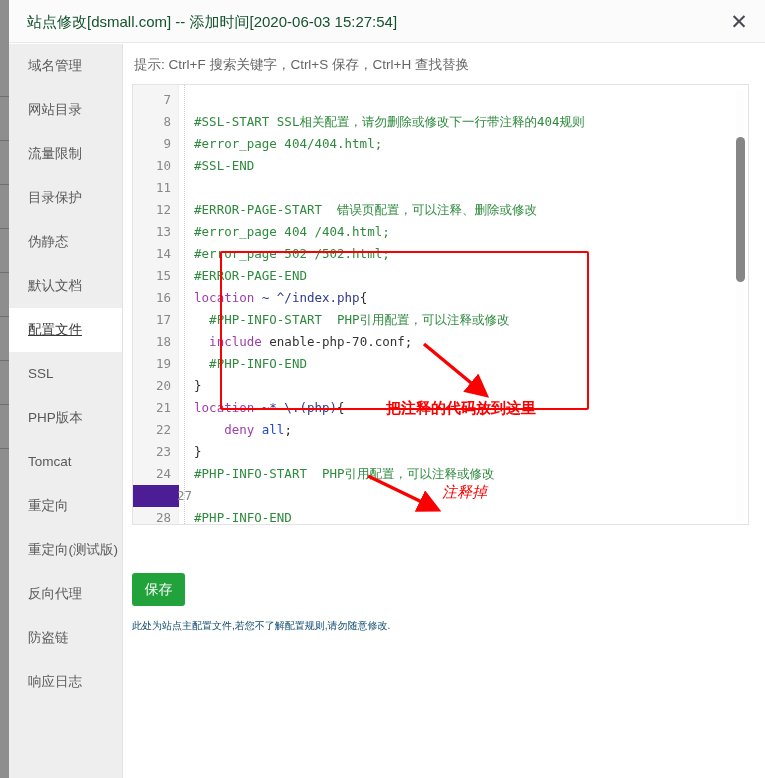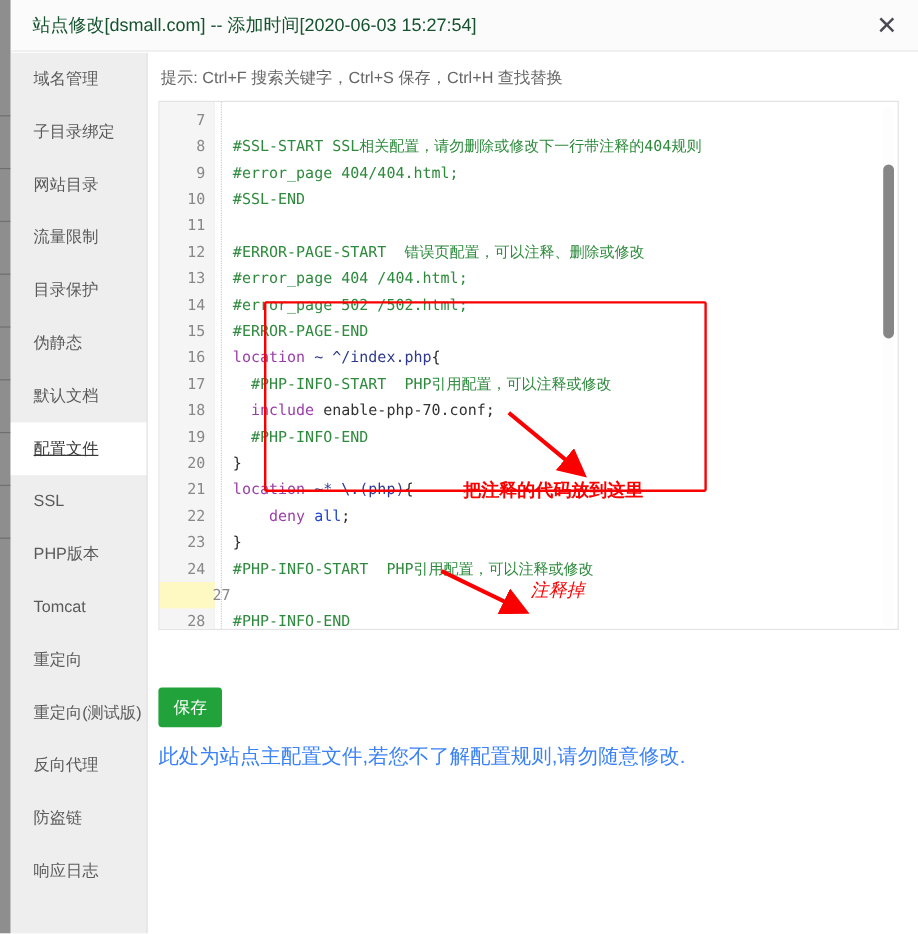--- a/index.html
+++ b/index.html
@@ -144,21 +144,21 @@
     position: absolute;
     left: 0;
     width: 38px;
     height: 22px;
     line-height: 22px;
     text-align: right;
     font-family: "DejaVu Sans Mono", "Liberation Mono", monospace;
     font-size: 12.5px;
     color: #888888;
   }
-  .ln.active-ln { background: #fef9c3; width: 46px; padding-left: 44px; }
+  .ln.active-ln { background: #4c1d95; width: 46px; padding-left: 44px; }
 
   .code-line {
     position: absolute;
     left: 0;
     width: 571px;
     height: 22px;
     line-height: 22px;
     font-family: "DejaVu Sans Mono", "Liberation Mono", monospace;
     font-size: 12.5px;
     white-space: pre;
@@ -226,22 +226,22 @@
     border-radius: 3px;
     color: #ffffff;
     font-size: 14px;
     font-family: "Liberation Sans", sans-serif;
     cursor: pointer;
     padding: 0;
   }
   .footer-note {
     position: absolute;
     left: 8px; top: 575px;
-    font-size: 17px;
-    color: #3b82f6;
+    font-size: 10px;
+    color: #0c4a6e;
     white-space: nowrap;
   }
 </style>
 </head>
 <body>
 
 <div id="app">
 
   <div class="underlay-strip">
     <div class="seam" style="top:96px"></div>
@@ -259,21 +259,20 @@
 
     <div class="titlebar">
       <div class="titlebar-title">站点修改[dsmall.com] -- 添加时间[2020-06-03 15:27:54]</div>
       <div class="titlebar-close">✕</div>
     </div>
 
     <div class="modal-body">
 
       <div class="sidebar">
         <div class="sidebar-item">域名管理</div>
-        <div class="sidebar-item">子目录绑定</div>
         <div class="sidebar-item">网站目录</div>
         <div class="sidebar-item">流量限制</div>
         <div class="sidebar-item">目录保护</div>
         <div class="sidebar-item">伪静态</div>
         <div class="sidebar-item">默认文档</div>
         <div class="sidebar-item active">配置文件</div>
         <div class="sidebar-item">SSL</div>
         <div class="sidebar-item">PHP版本</div>
         <div class="sidebar-item">Tomcat</div>
         <div class="sidebar-item">重定向</div>

